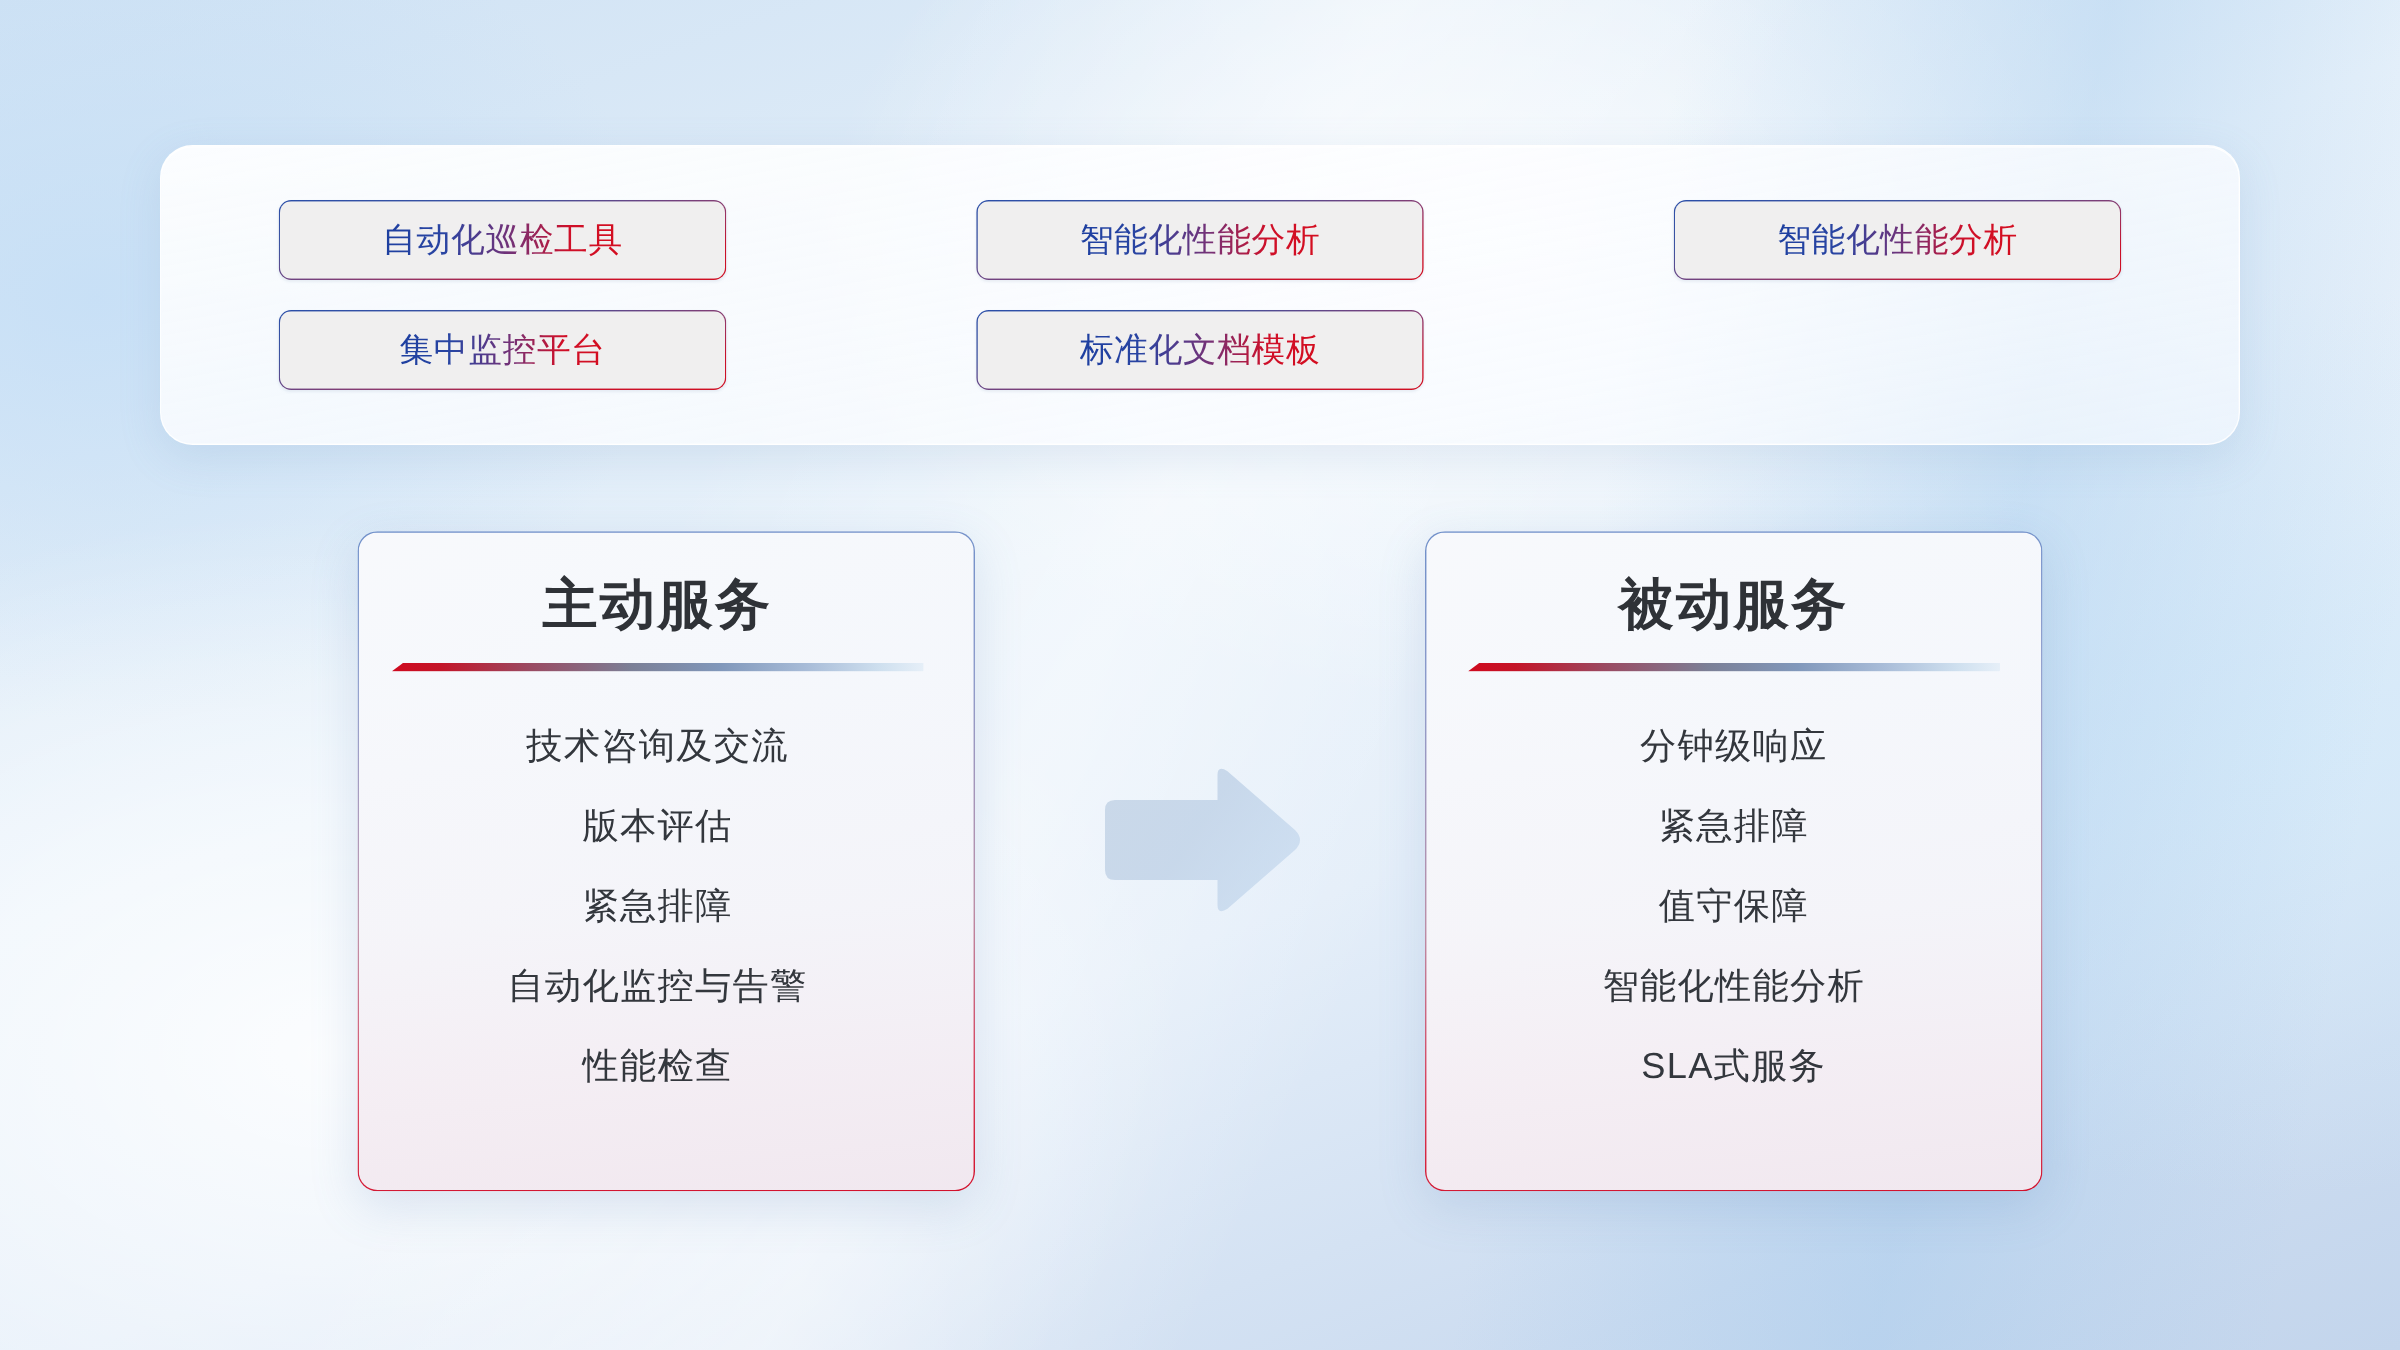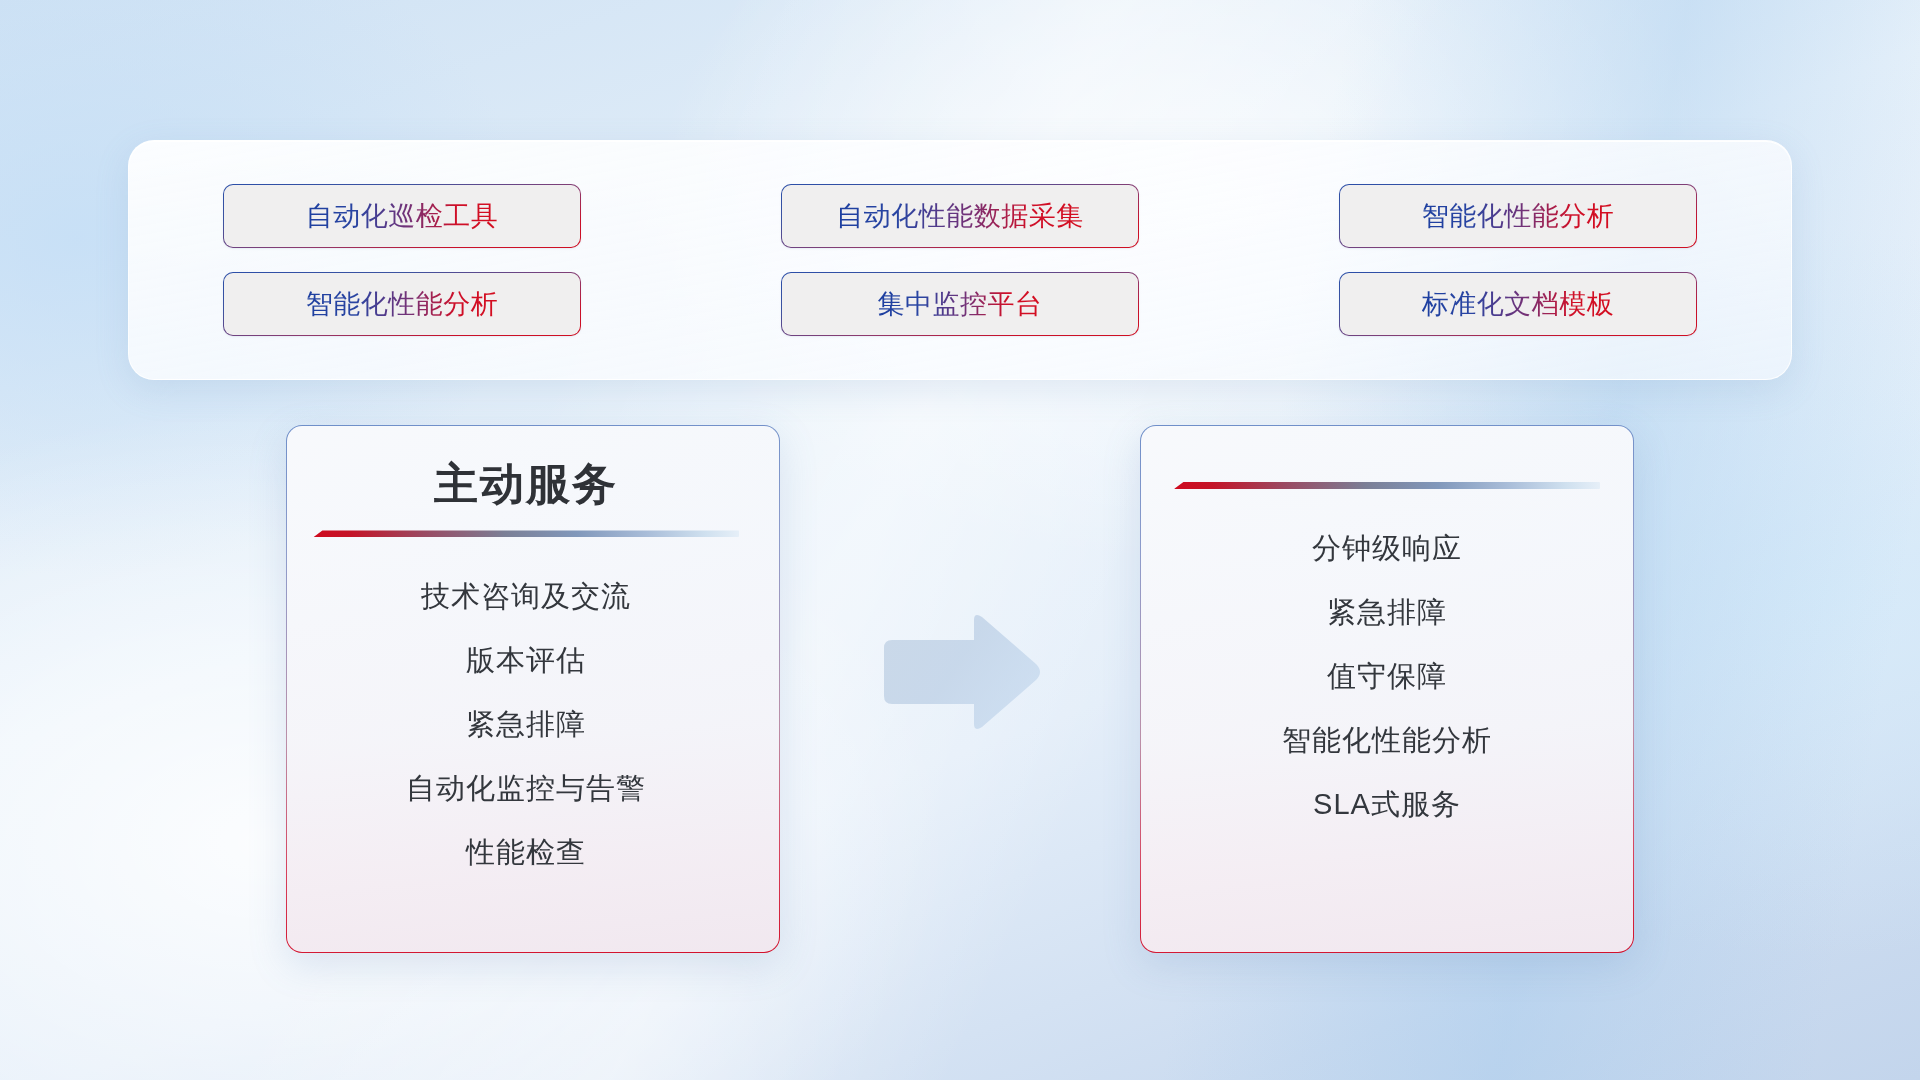--- a/index.html
+++ b/index.html
@@ -28,21 +28,21 @@
     position:absolute; inset:0;
     background:
       linear-gradient(115deg, rgba(255,255,255,0) 30%, rgba(255,255,255,.45) 46%, rgba(255,255,255,0) 60%),
       linear-gradient(100deg, rgba(175,210,240,0) 64%, rgba(160,200,236,.40) 80%, rgba(175,210,240,0) 95%);
     pointer-events:none;
   }
 
   
   .glass-panel{
     position:absolute;
-    left:128px; top:140px;
+    left:128px; top:116px;
     width:1664px; height:240px;
     border-radius:26px;
     background:linear-gradient(170deg, rgba(255,255,255,.92) 0%, rgba(252,253,255,.82) 45%, rgba(246,250,255,.70) 100%);
     box-shadow:0 10px 34px rgba(110,150,195,.16), inset 0 1px 0 rgba(255,255,255,.95);
     border:1px solid rgba(255,255,255,.85);
     display:flex; flex-direction:column;
     justify-content:center; align-items:center;
     padding:0 94px;
   }
   .pill-grid{
@@ -141,23 +141,20 @@
 
 <div id="stage">
 
   <div class="glass-panel">
     <div class="pill-grid">
 
       <div class="pill">
         <span class="pill-label">自动化巡检工具</span>
       </div>
 
-      <div class="pill">
-        <span class="pill-label">自动化性能数据采集</span>
-      </div>
 
       <div class="pill">
         <span class="pill-label">智能化性能分析</span>
       </div>
 
       <div class="pill">
         <span class="pill-label">智能化性能分析</span>
       </div>
 
       <div class="pill">
@@ -190,20 +187,21 @@
           <stop offset="0%" stop-color="#c7d6e7" stop-opacity="0.92"></stop>
           <stop offset="55%" stop-color="#c0d2e7" stop-opacity="0.82"></stop>
           <stop offset="100%" stop-color="#bcd2ea" stop-opacity="0.62"></stop>
         </linearGradient>
       </defs>
       <path d="M8 36 Q8 28 16 28 L98 28 L98 8 Q98 0 106 5 L160 52 Q168 60 160 68 L106 115 Q98 120 98 112 L98 92 L16 92 Q8 92 8 84 Z" fill="url(#arrGrad)"></path>
     </svg>
   </div>
 
   <div class="service-card" id="card-passive">
+    <div class="card-title">被动服务</div>
     <div class="card-divider"></div>
     <div class="card-list">
       <div class="card-list-item">分钟级响应</div>
       <div class="card-list-item">紧急排障</div>
       <div class="card-list-item">值守保障</div>
       <div class="card-list-item">智能化性能分析</div>
       <div class="card-list-item">SLA式服务</div>
     </div>
   </div>
 

